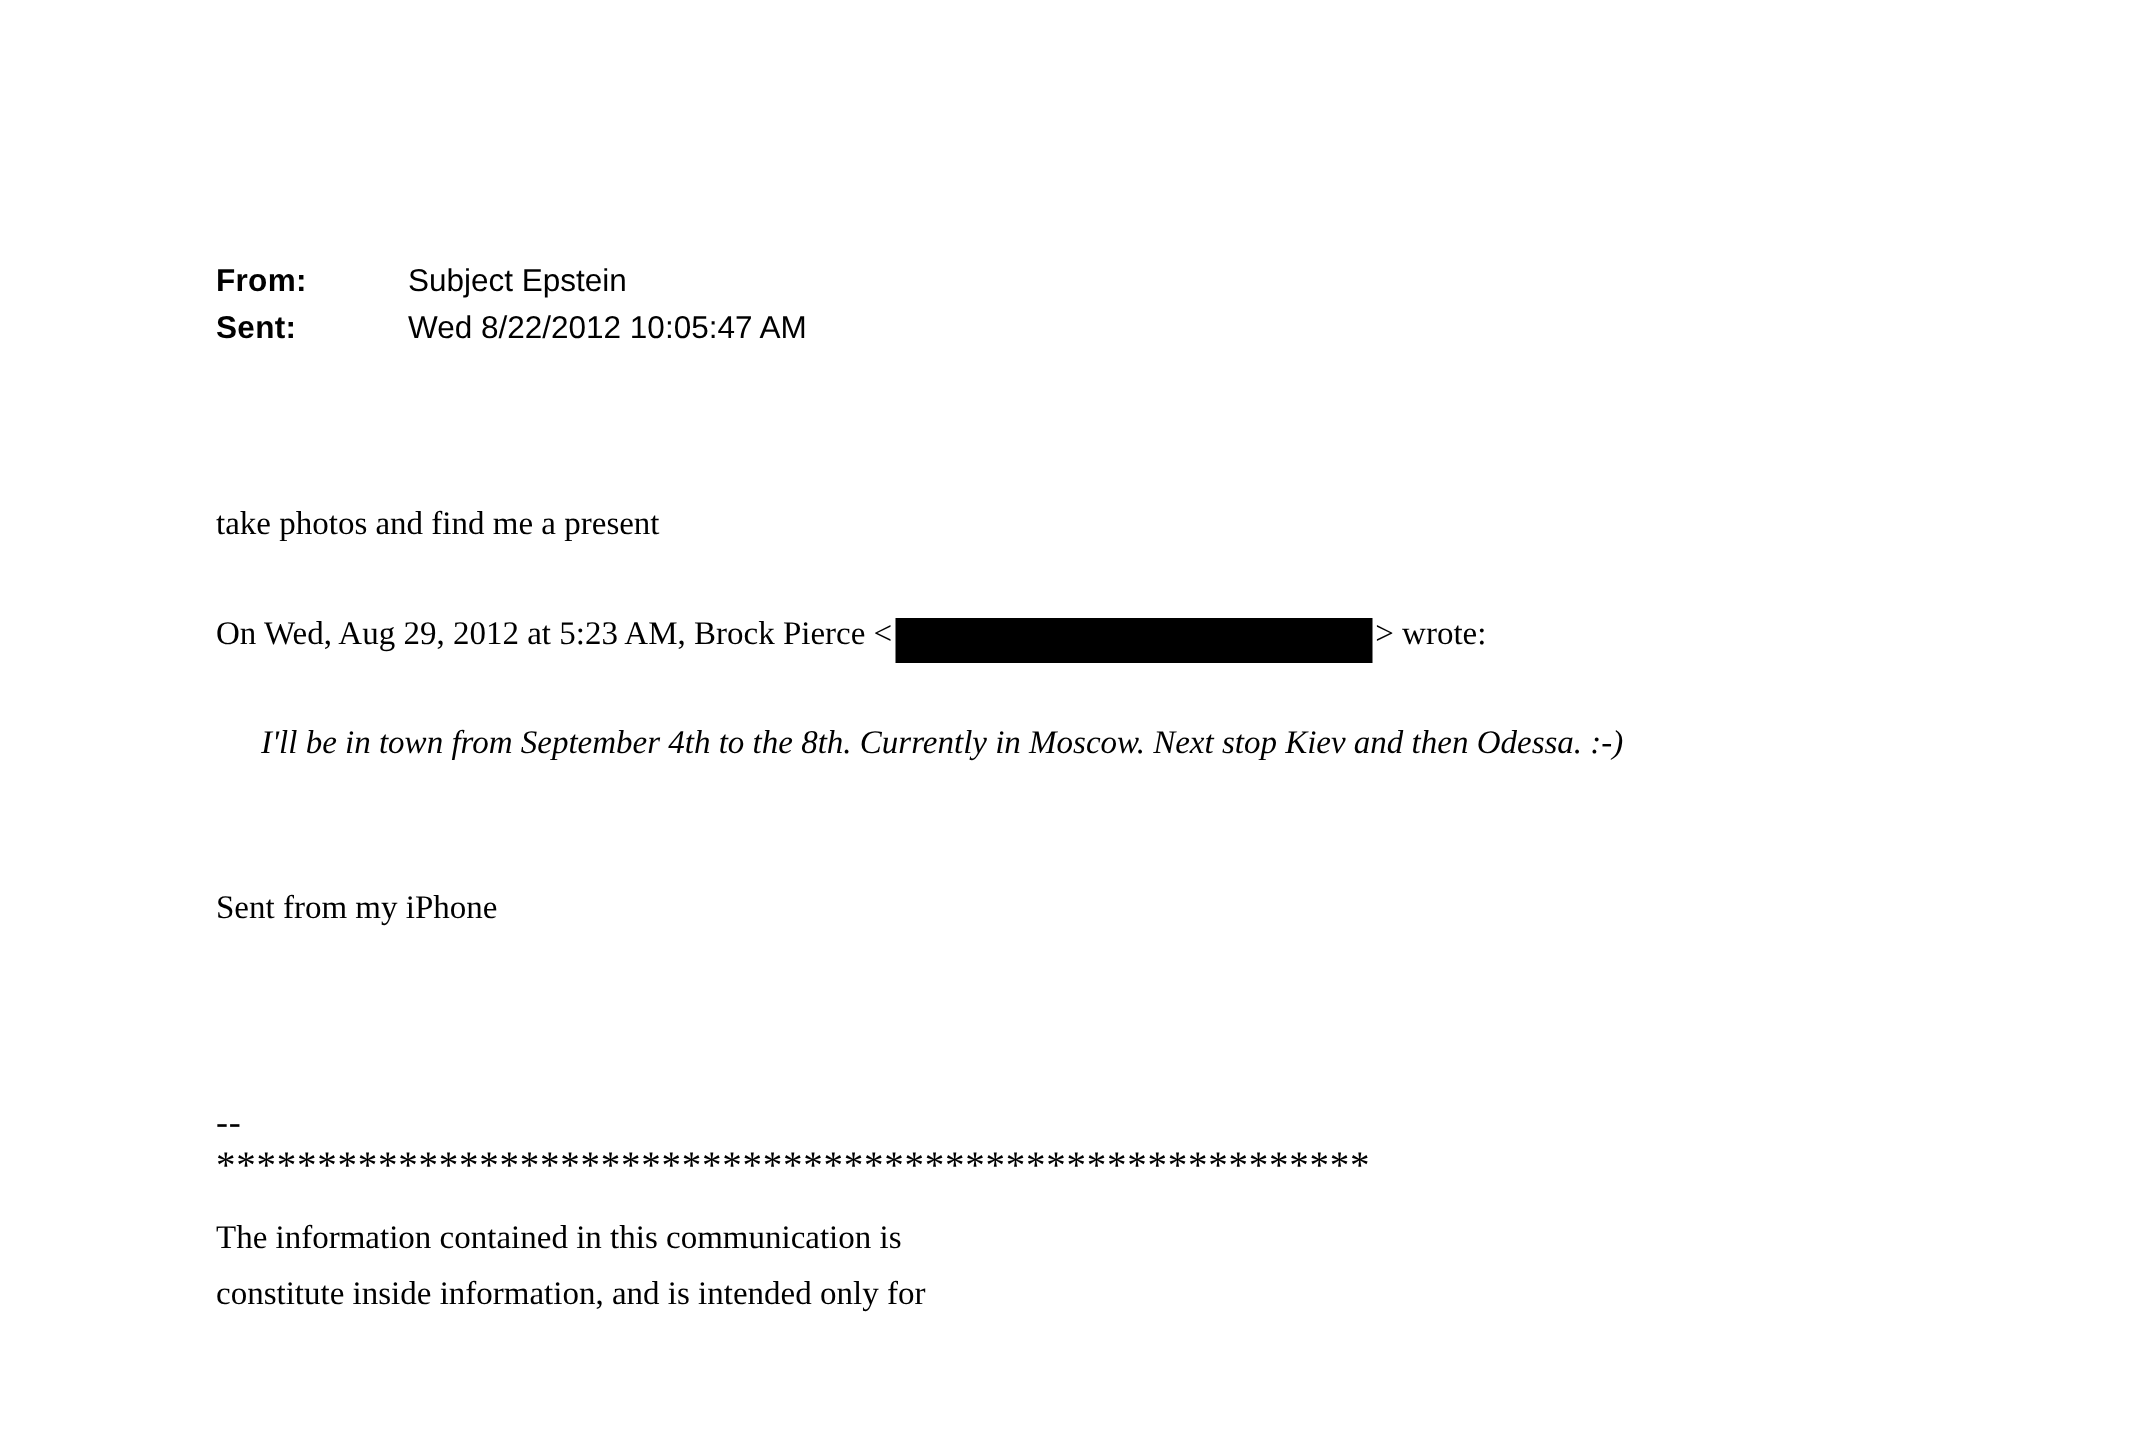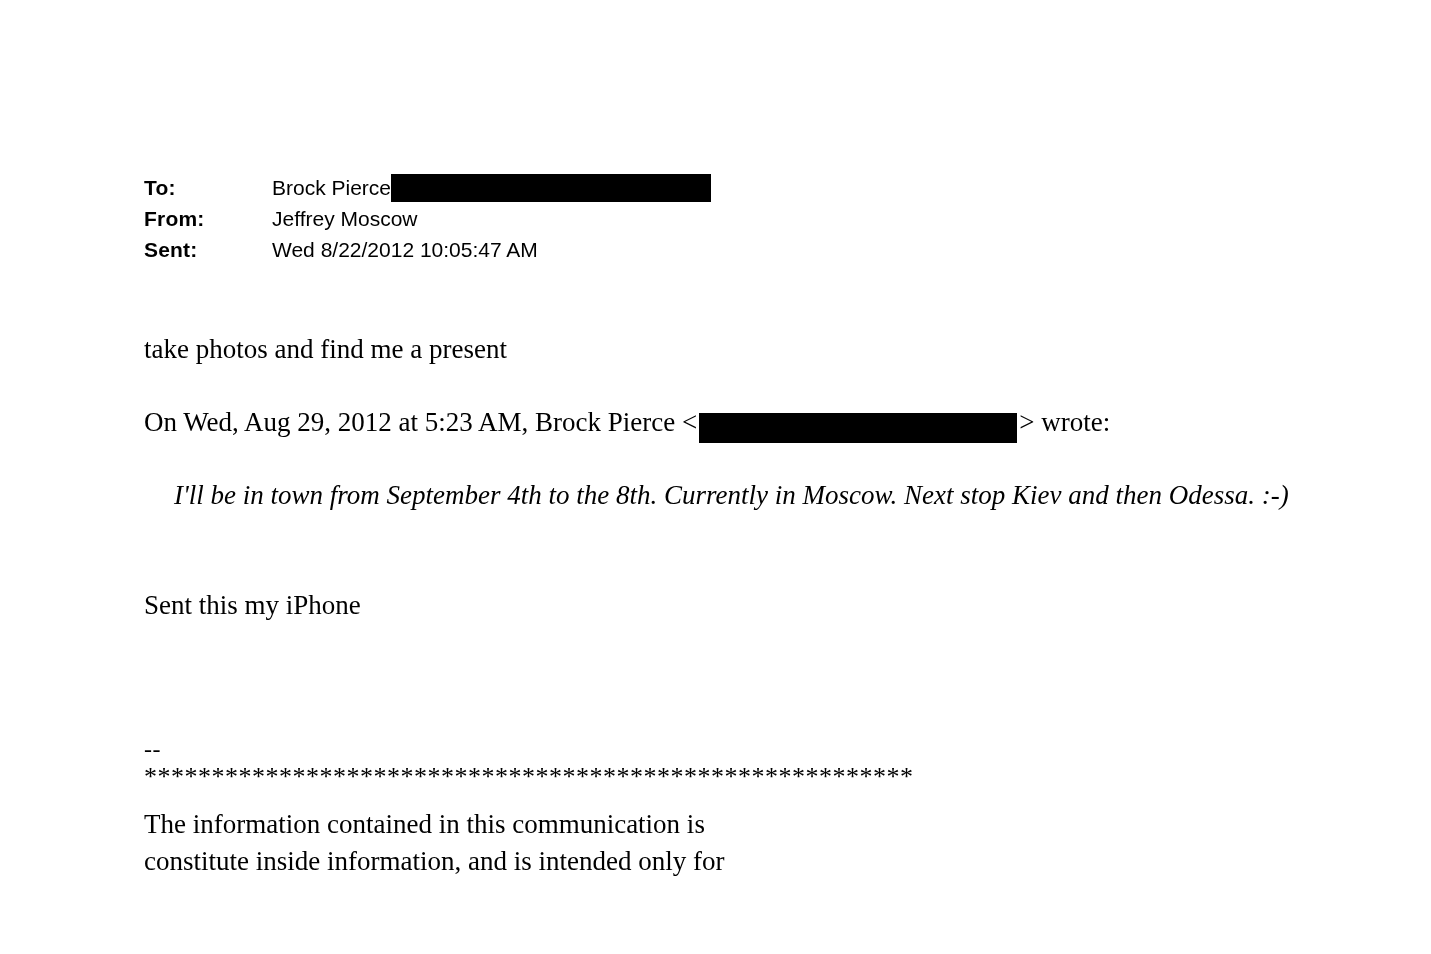--- a/index.html
+++ b/index.html
@@ -62,21 +62,21 @@
     margin-left: 0px;
     margin-bottom: 2px;
   }
 
   
   .body-text {
     position: absolute;
     left: 144px;
     width: 1240px;
     font-family: "Liberation Serif", serif;
-    font-size: 27px;
+    font-size: 22px;
     line-height: 38px;
   }
 
   .line-take {
     top: 330px;
   }
   .line-onwed {
     top: 403px;
     white-space: nowrap;
     font-family: Liberation Serif, serif;
@@ -109,63 +109,57 @@
     font-size: 26px;
     line-height: 30px;
     letter-spacing: 0.5px;
     white-space: nowrap;
     overflow: hidden;
     width: 960px;
   }
   .disclaimer {
     top: 806px;
     width: 720px;
-    font-size: 27px;
+    font-size: 22px;
     line-height: 37px;
   }
   .disclaimer div {
     white-space: nowrap;
   }
 </style>
 </head>
 <body>
 
 <div class="page">
 
   <div class="header">
 
-    <div class="header-row">
-      <span class="header-label">To:</span>
-      <span class="header-value">
-        <span>Brock Pierce</span><span class="redaction redact-to"></span>
-      </span>
-    </div>
 
     <div class="header-row">
       <span class="header-label">From:</span>
-      <span class="header-value">Jeffrey Moscow</span>
+      <span class="header-value">Subject Epstein</span>
     </div>
 
     <div class="header-row">
       <span class="header-label">Sent:</span>
       <span class="header-value">Wed 8/22/2012 10:05:47 AM</span>
     </div>
 
 
   </div>
 
   <div class="body-text line-take">take photos  and find me a present</div>
 
   <div class="body-text line-onwed">
     <span>On Wed, Aug 29, 2012 at 5:23 AM, Brock Pierce &lt;</span><span class="redaction redact-email"></span><span>&gt; wrote:</span>
   </div>
 
   <div class="body-text quote">I'll be in town from September 4th to the 8th. Currently in Moscow. Next stop Kiev and then Odessa. :-)</div>
 
-  <div class="body-text line-iphone">Sent this my iPhone</div>
+  <div class="body-text line-iphone">Sent from my iPhone</div>
 
   <div class="body-text sig-dashes">--</div>
   <div class="body-text sig-stars">*********************************************************</div>
 
   <div class="body-text disclaimer">
     <div>The information contained in this communication is</div>
     <div>constitute inside information, and is intended only for</div>
   </div>
 
 </div>

